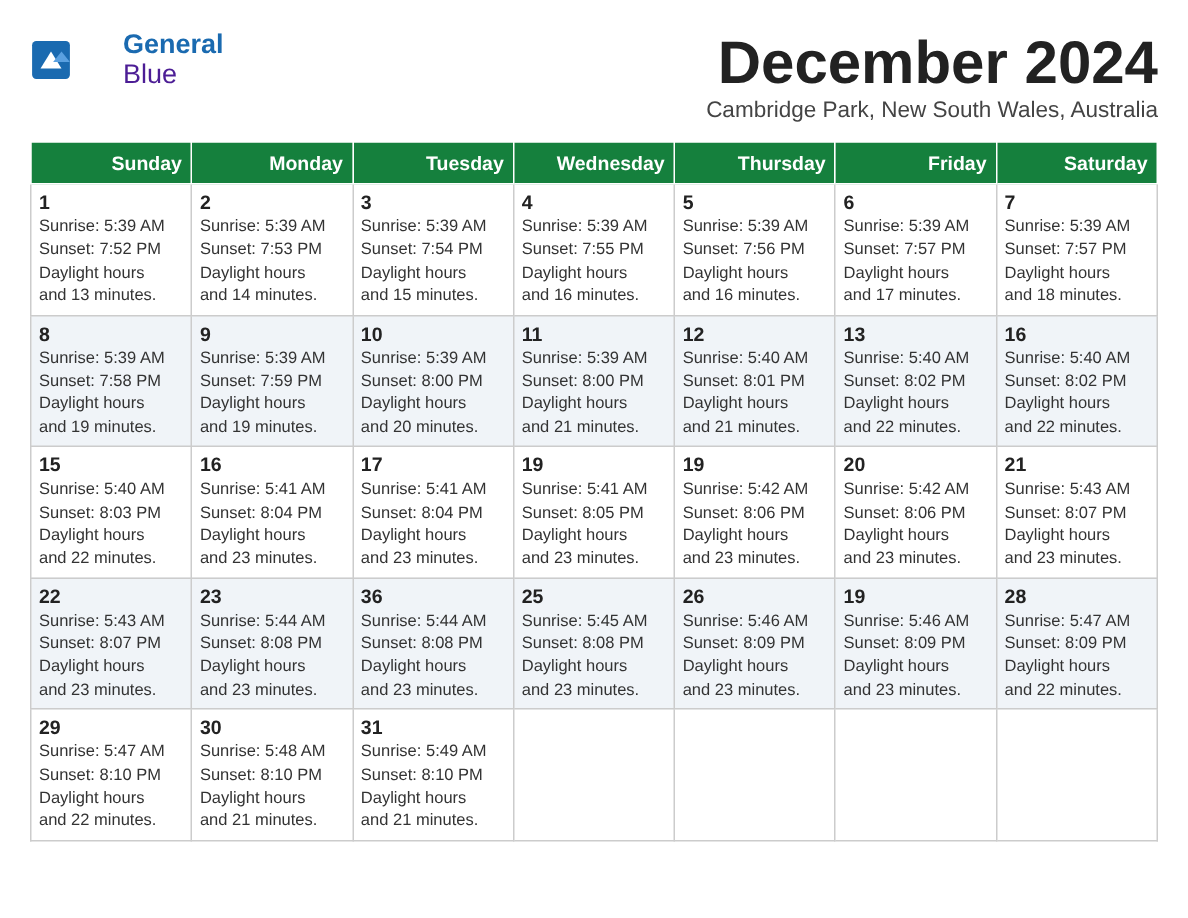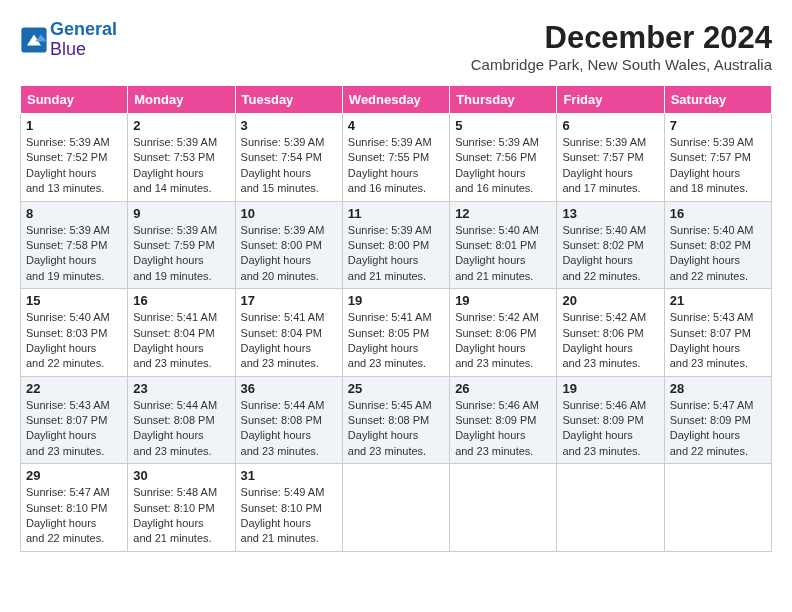--- a/index.html
+++ b/index.html
@@ -7,57 +7,58 @@
       font-family: Arial, sans-serif;
       background: #fff;
       width: 792px;
       min-height: 612px;
       padding: 20px;
     }
     .header-logo {
       display: flex;
       align-items: center;
       margin-bottom: 10px;
+      gap: 32px;
     }
     .logo-text {
       font-size: 18px;
       font-weight: bold;
       color: #333;
       line-height: 1.1;
     }
     .logo-text span {
       color: #1a6ab0;
     }
     .logo-icon {
       width: 28px;
       height: 28px;
       margin-right: 2px;
     }
     .title-section {
       text-align: right;
       margin-bottom: 4px;
     }
     .main-title {
-      font-size: 31px;
+      font-size: 40px;
       font-weight: bold;
       color: #222;
     }
     .subtitle {
       font-size: 15px;
       color: #444;
     }
     .calendar {
       width: 100%;
       border-collapse: collapse;
       font-size: 11px;
     }
     .calendar th {
-      background-color: #ec4899;
+      background-color: #15803d;
       color: #fff;
-      text-align: left;
+      text-align: right;
       padding: 6px 6px;
       font-size: 13px;
       font-weight: bold;
       border: 1px solid #fff;
     }
     .calendar td {
       border: 1px solid #ccc;
       vertical-align: top;
       padding: 4px 5px;
       width: 107px;

